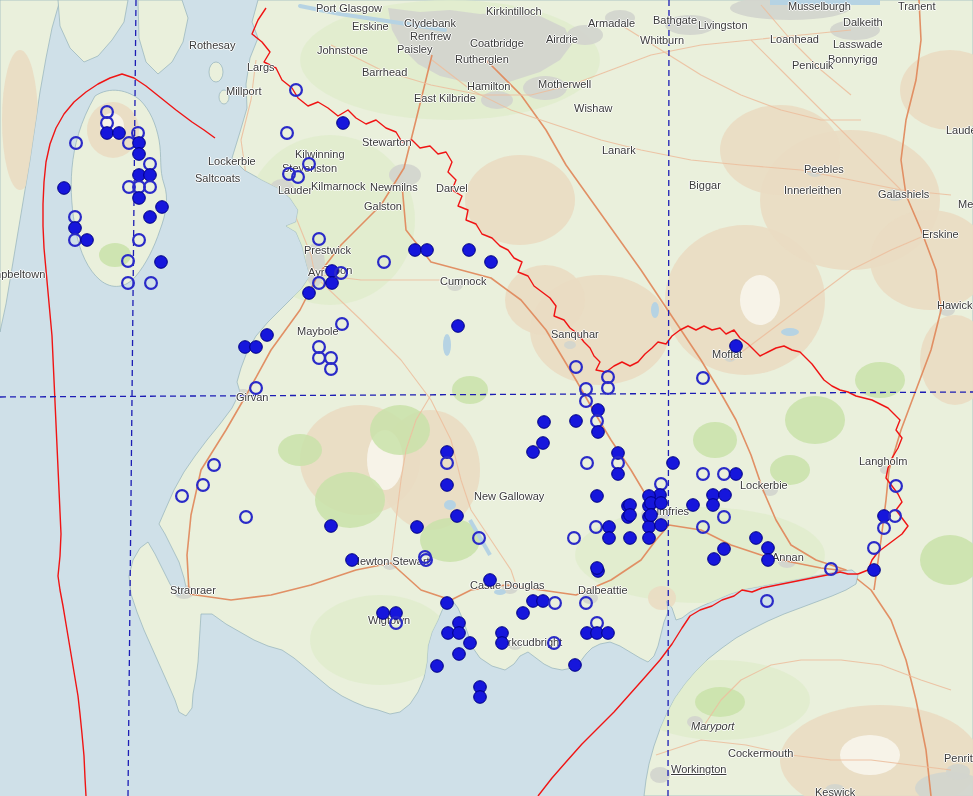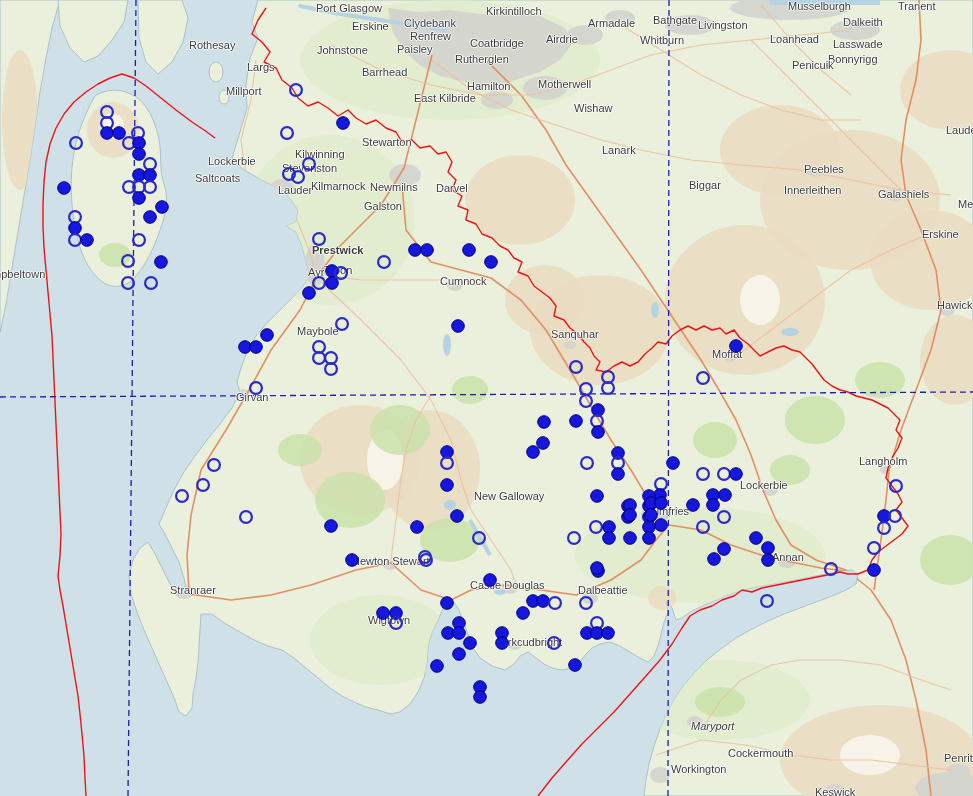--- a/index.html
+++ b/index.html
@@ -203,21 +203,21 @@
       <div class="lbl" style="left: 195px; top: 172px;">Saltcoats</div>
       <div class="lbl" style="left: 295px; top: 148px;">Kilwinning</div>
       <div class="lbl" style="left: 282px; top: 162px;">Stevenston</div>
       <div class="lbl" style="left: 278px; top: 184px;">Lauder</div>
       <div class="lbl" style="left: 311px; top: 180px;">Kilmarnock</div>
       <div class="lbl" style="left: 370px; top: 181px;">Newmilns</div>
       <div class="lbl" style="left: 436px; top: 182px;">Darvel</div>
       <div class="lbl" style="left: 362px; top: 136px;">Stewarton</div>
       <div class="lbl" style="left: 364px; top: 200px;">Galston</div>
       <div class="lbl" style="left: 324px; top: 216px; margin-top: 48px;">Troon</div>
-      <div class="lbl" style="left: 312px; top: 244px; font-weight: bold;">Prestwick</div>
+      <div class="lbl" style="left: 304px; top: 244px;">Prestwick</div>
       <div class="lbl" style="left: 308px; top: 266px;">Ayr</div>
       <div class="lbl" style="left: 440px; top: 275px;">Cumnock</div>
       <div class="lbl" style="left: 551px; top: 328px;">Sanquhar</div>
       <div class="lbl" style="left: 297px; top: 325px;">Maybole</div>
       <div class="lbl" style="left: 236px; top: 391px;">Girvan</div>
       <div class="lbl" style="left: -22px; top: 268px;">Campbeltown</div>
       <div class="lbl" style="left: 602px; top: 144px;">Lanark</div>
       <div class="lbl" style="left: 689px; top: 179px;">Biggar</div>
       <div class="lbl" style="left: 804px; top: 163px;">Peebles</div>
       <div class="lbl" style="left: 784px; top: 184px;">Innerleithen</div>
@@ -232,21 +232,21 @@
       <div class="lbl" style="left: 474px; top: 490px;">New Galloway</div>
       <div class="lbl" style="left: 470px; top: 579px;">Castle Douglas</div>
       <div class="lbl" style="left: 578px; top: 584px;">Dalbeattie</div>
       <div class="lbl" style="left: 498px; top: 636px;">Kirkcudbright</div>
       <div class="lbl" style="left: 352px; top: 555px;">Newton Stewart</div>
       <div class="lbl" style="left: 368px; top: 614px;">Wigtown</div>
       <div class="lbl" style="left: 170px; top: 584px;">Stranraer</div>
       <div class="lbl" style="left: 772px; top: 551px;">Annan</div>
       <div class="lbl" style="left: 691px; top: 720px; font-style: italic;">Maryport</div>
       <div class="lbl" style="left: 728px; top: 747px;">Cockermouth</div>
-      <div class="lbl" style="left: 671px; top: 763px;">Workington</div>
+      <div class="lbl" style="left: 671px; top: 763px; text-decoration: underline;">Workington</div>
       <div class="lbl" style="left: 944px; top: 752px;">Penrith</div>
       <div class="lbl" style="left: 815px; top: 786px;">Keswick</div>
     </div>
 
   <svg id="markersvg" width="973" height="796" viewBox="0 0 973 796">
       <circle cx="107" cy="112" r="5.9" class="mk-o"></circle>
       <circle cx="107" cy="123" r="5.9" class="mk-o"></circle>
       <circle cx="107" cy="133" r="6.3" class="mk-f"></circle>
       <circle cx="119" cy="133" r="6.3" class="mk-f"></circle>
       <circle cx="138" cy="133" r="5.9" class="mk-o"></circle>

